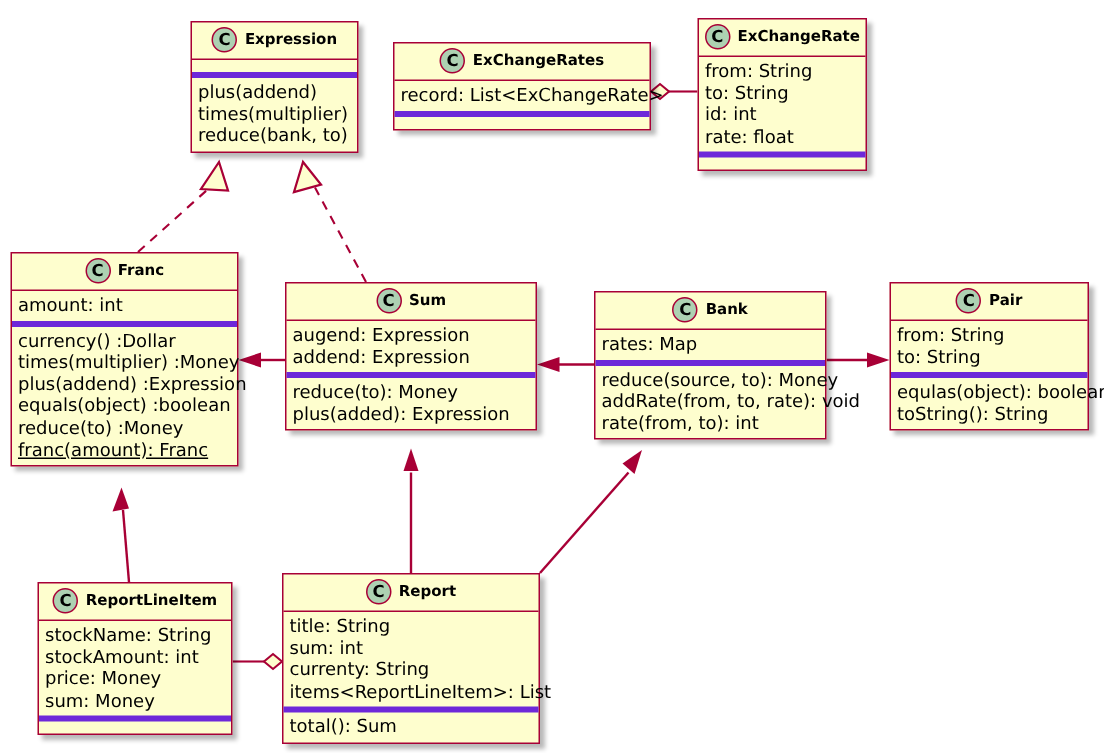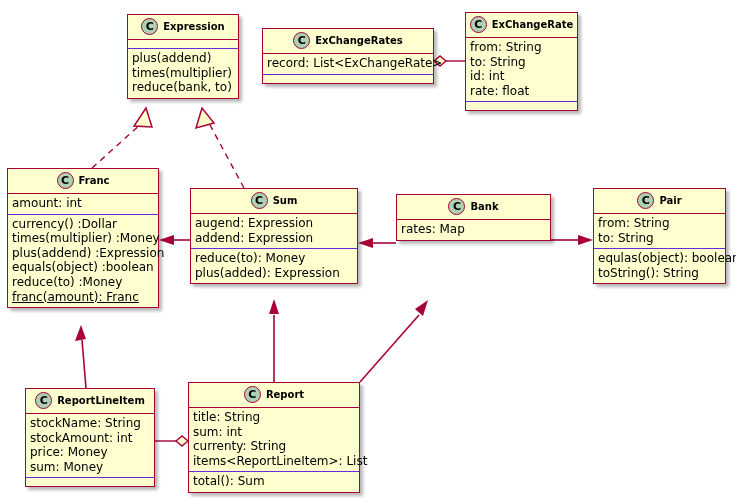--- a/index.html
+++ b/index.html
@@ -58,21 +58,21 @@
     font-family: "DejaVu Sans", sans-serif;
   }
   .class-name {
     font-size: 10px;
     font-weight: bold;
     color: #000000;
     white-space: nowrap;
   }
   .compartment {
     padding: 2px 4px 3px 4px;
-    border-bottom: 1px solid #6d28d9;
+    border-bottom: 4px solid #6d28d9;
   }
   .compartment:last-child {
     border-bottom: none;
   }
   .compartment.empty {
     height: 8px;
     padding: 0;
   }
   .member {
     font-size: 12px;
@@ -236,20 +236,25 @@
   </div>
 
   <div class="uml-class" id="class-bank">
     <div class="class-header">
       <span class="class-icon">C</span>
       <span class="class-name">Bank</span>
     </div>
     <div class="compartment">
       <div class="member">rates: Map</div>
     </div>
+    <div class="compartment">
+      <div class="member">reduce(source, to): Money</div>
+      <div class="member">addRate(from, to, rate): void</div>
+      <div class="member">rate(from, to): int</div>
+    </div>
   </div>
 
   <div class="uml-class" id="class-pair">
     <div class="class-header">
       <span class="class-icon">C</span>
       <span class="class-name">Pair</span>
     </div>
     <div class="compartment">
       <div class="member">from: String</div>
       <div class="member">to: String</div>

